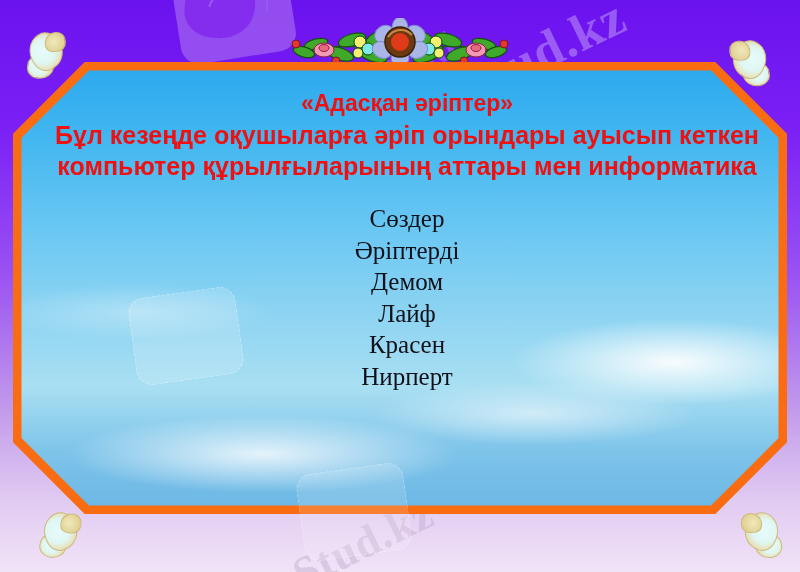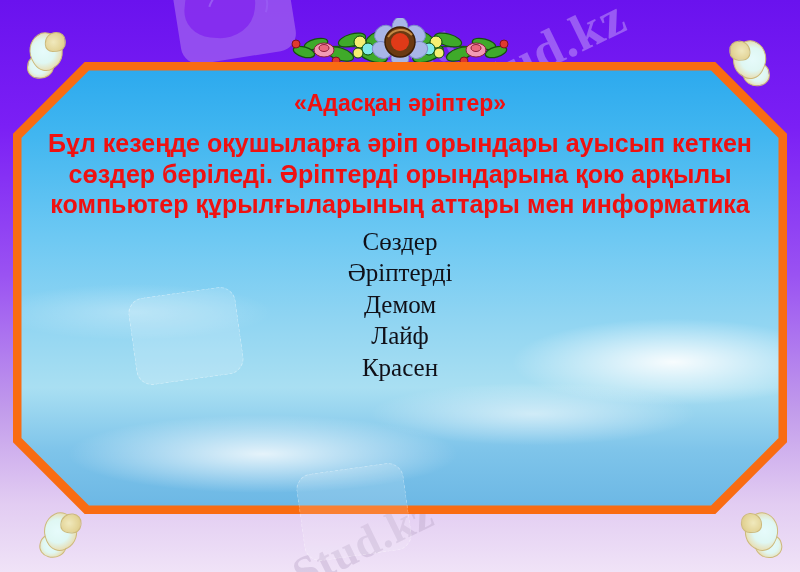--- a/index.html
+++ b/index.html
@@ -142,42 +142,43 @@
   }
 
   
   #content {
     position: absolute;
     left: 13px;
     top: 62px;
     width: 774px;
     height: 452px;
     text-align: center;
+    padding-left: 7px;
   }
 
   .title {
     margin-top: 28px;
     font-size: 23px;
     font-weight: 700;
     color: #ef1111;
     line-height: 1.15;
   }
 
   .body-lines {
-    margin-top: 12px;
+    margin-top: 4px;
     font-size: 25px;
     font-weight: 700;
     color: #ef1111;
     line-height: 1.22;
     padding: 0 14px;
   }
   .body-lines div { white-space: nowrap; }
 
   .words {
-    margin-top: 6px;
+    margin-top: 22px;
     font-family: "Liberation Serif", serif;
     font-size: 25px;
     color: #101018;
     line-height: 1.26;
   }
 
   
   .butterfly { position: absolute; pointer-events: none; }
   .bf-inner { position: relative; width: 100%; height: 100%; }
   .wing {
@@ -298,30 +299,30 @@
   <div id="octagon"></div>
   <svg id="octagon-border" viewBox="0 0 774 452">
     <polygon points="74,4 700,4 770,74 770,378 700,448 74,448 4,378 4,74"></polygon>
   </svg>
 
   <div id="content">
     <div class="title">«Адасқан әріптер»</div>
 
     <div class="body-lines">
       <div>Бұл кезеңде оқушыларға әріп орындары ауысып кеткен</div>
-      <div>сөздер беріледі. Әріптерді орындарына қою арқылы</div>
       <div>компьютер құрылғыларының аттары мен информатика</div>
     </div>
 
     <div class="words">
       <div>Сөздер</div>
       <div>Әріптерді</div>
       <div>Демом</div>
       <div>Лайф</div>
       <div>Красен</div>
+      <div>Нирперт</div>
     </div>
   </div>
 
   <div class="wm-logo"></div>
   <div class="wm-logo2"></div>
 
   <div class="butterfly" id="bf-tl">
     <div class="bf-inner">
       <div class="wing w-lo"></div>
         <div class="wing w-up"></div>

